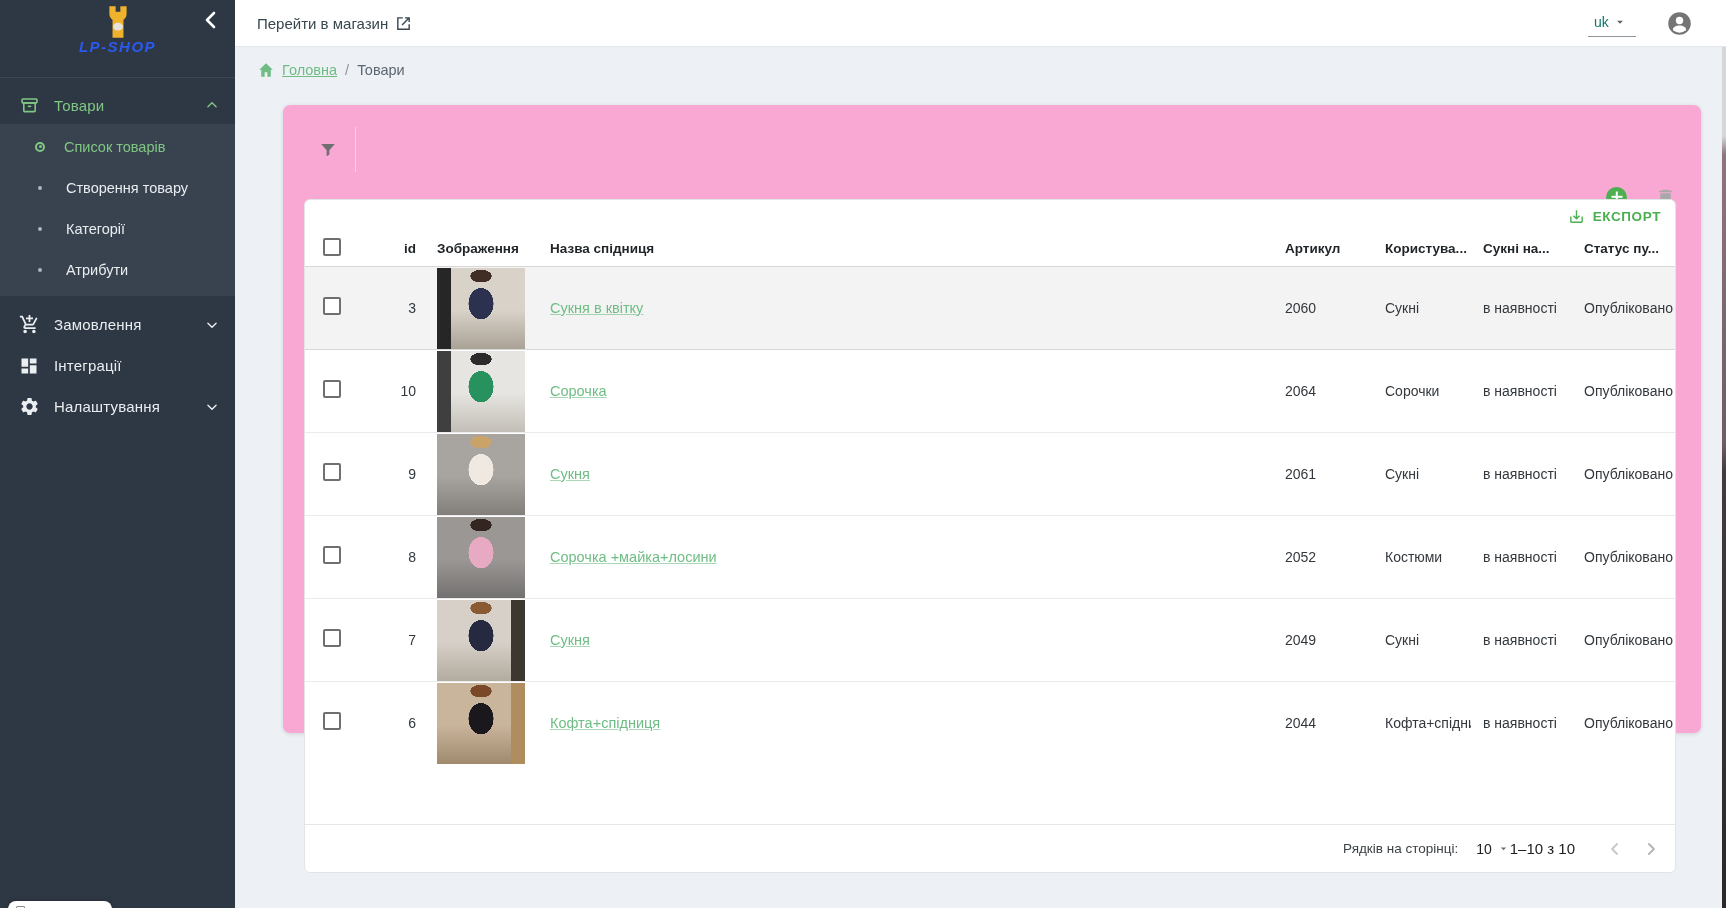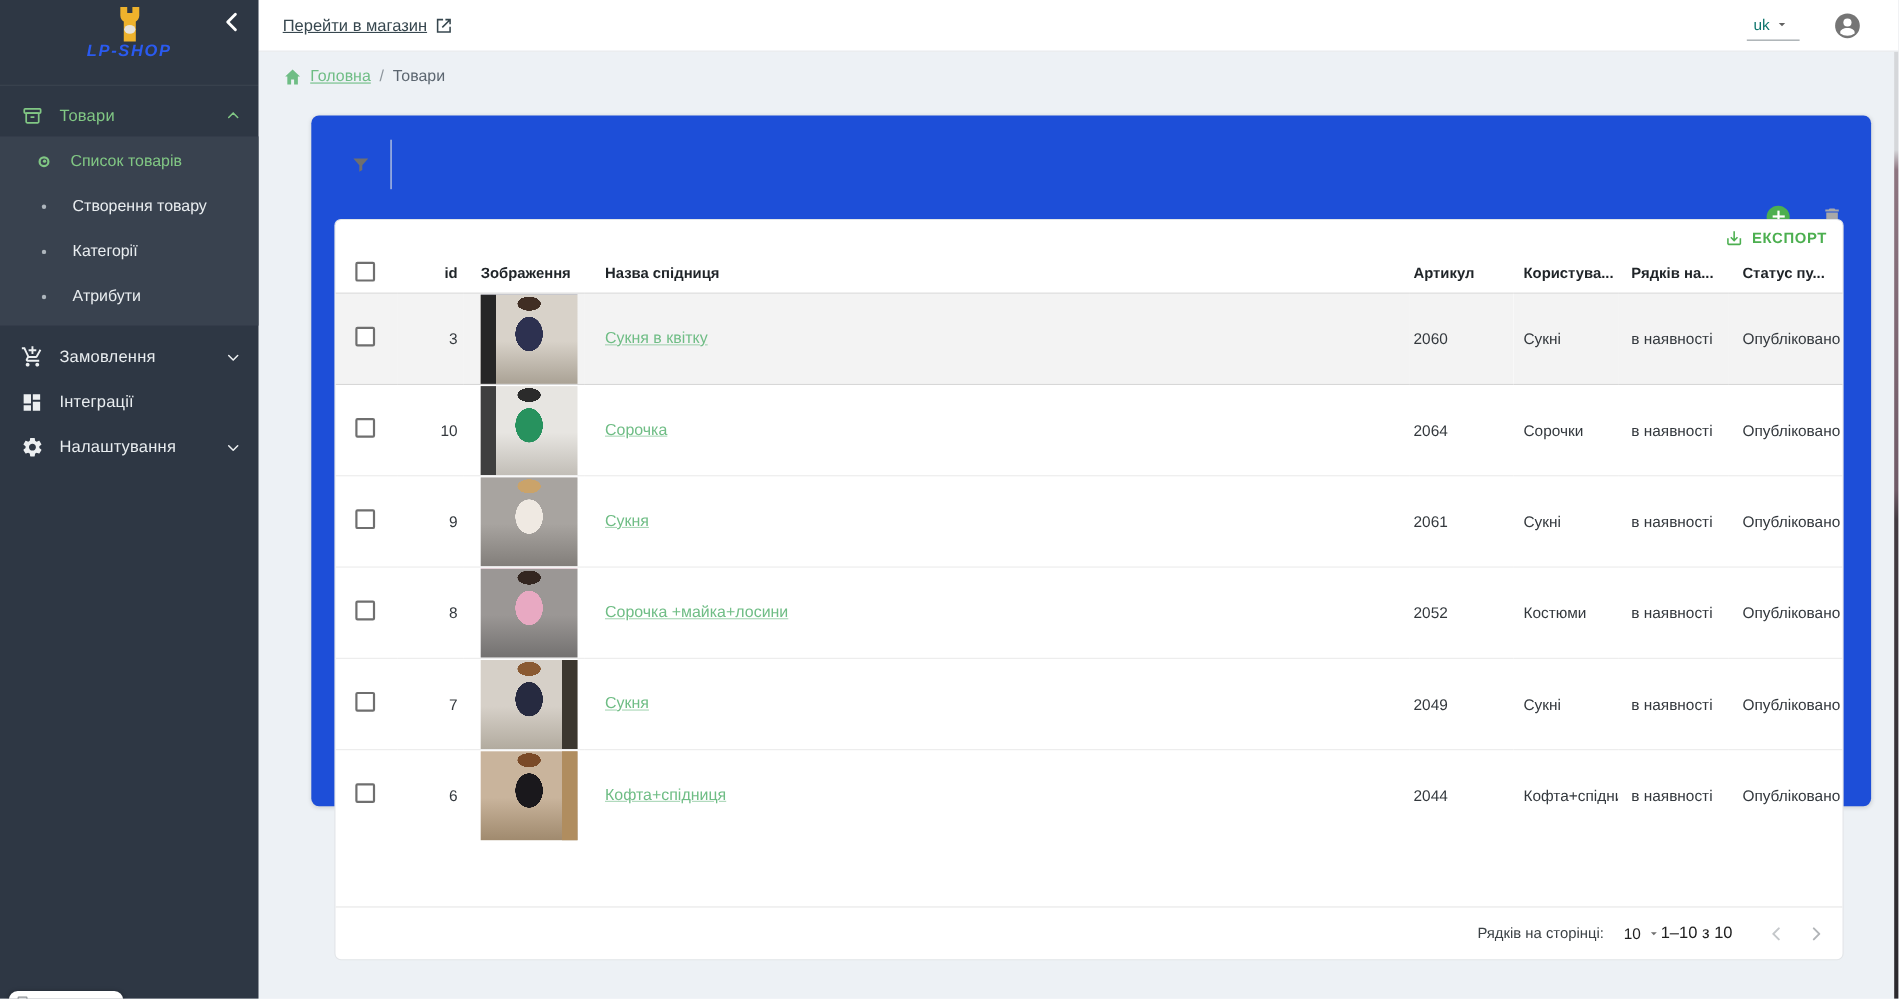--- a/index.html
+++ b/index.html
@@ -23,35 +23,35 @@
   .bullet { width:4px; height:4px; border-radius:50%; background:#aeb6bd; margin:0 24px 0 2px; flex:none; }
   .bullet.b-active { width:10px; height:10px; border:2px solid var(--sidebar-green,#81c784); background:transparent; position:relative; margin:0 19px 0 -1px; }
   .bullet.b-active::after { content:''; position:absolute; inset:1.5px; border-radius:50%; background:var(--sidebar-green,#81c784); }
   .sublabel { font-size:14.5px; color:#e9edf0; }
   .sublabel.active { color:var(--sidebar-green,#81c784); }
   .lower-groups { margin-top:8px; }
   .lower-groups .group-row { height:41px; }
 
   
   .topbar { position:absolute; left:235px; top:0; width:1491px; height:47px; background:#fff; border-bottom:1px solid #e4e7ea; display:flex; align-items:center; z-index:4; }
-  .store-link { display:flex; align-items:center; gap:7px; margin-left:22px; color:#37474f; font-size:15px; text-decoration:underline; cursor:pointer; }
+  .store-link { display:flex; align-items:center; gap:7px; margin-left:22px; color:#37474f; font-size:15px; cursor:pointer; }
   .topbar-right { margin-left:auto; display:flex; align-items:center; margin-right:32px; }
   .lang-select { display:flex; align-items:center; gap:4px; padding:4px 2px 6px 6px; border-bottom:1px solid #8f979c; min-width:48px; cursor:pointer; }
   .lang-select span { font-size:14px; color:#0f766e; }
   .account-btn { background:none; border:none; margin-left:30px; cursor:pointer; width:28px; height:28px; }
 
   
   .breadcrumb { position:absolute; left:235px; top:47px; width:1491px; height:46px; display:flex; align-items:center; padding-left:22px; gap:8px; }
   .crumb-home { display:flex; align-items:center; gap:7px; cursor:pointer; }
   .crumb-link { color:var(--link-green,#6fbd85); font-size:14.5px; text-decoration:underline; cursor:pointer; }
   .crumb-sep { color:#8d959c; font-size:14.5px; }
   .crumb-current { color:#5c6670; font-size:14.5px; }
 
   
-  .paper { position:absolute; left:283px; top:105px; width:1418px; height:628px; background:#1d4ed8; border-radius:7px; box-shadow:0 1px 4px rgba(0,0,0,.13); }
+  .paper { position:absolute; left:283px; top:105px; width:1418px; height:628px; background:#f9a8d4; border-radius:7px; box-shadow:0 1px 4px rgba(0,0,0,.13); }
   .filterbar { position:absolute; left:0; top:0; height:66px; width:100%; }
   .funnel-btn { position:absolute; left:28px; top:28px; width:34px; height:34px; background:none; border:none; cursor:pointer; }
   .filter-divider { position:absolute; left:72px; top:22px; width:1px; height:45px; background:#dcdfe2; }
   .actions-row { position:absolute; top:80px; right:24px; display:flex; align-items:center; gap:26px; }
   .add-btn { width:21px; height:21px; border-radius:50%; background:var(--accent-green,#4caf50); border:none; position:relative; cursor:pointer; }
   .add-btn::before, .add-btn::after { content:''; position:absolute; background:#fff; left:50%; top:50%; }
   .add-btn::before { width:11px; height:2.4px; transform:translate(-50%,-50%); }
   .add-btn::after { width:2.4px; height:11px; transform:translate(-50%,-50%); }
   .trash-btn { width:24px; height:24px; background:none; border:none; cursor:pointer; }
 
@@ -261,21 +261,21 @@
             <col class="c8">
         </colgroup>
         <thead>
           <tr>
             <th class="th-check"><span class="checkbox"></span></th>
             <th class="th-id">id</th>
             <th class="th-img">Зображення</th>
             <th class="th-name">Назва спідниця</th>
             <th class="th-sku">Артикул</th>
             <th class="th-cat">Користува...</th>
-            <th class="th-stock">Рядків на...</th>
+            <th class="th-stock">Сукні на...</th>
             <th class="th-pub">Статус пу...</th>
           </tr>
         </thead>
         <tbody>
             <tr class="hl">
               <td class="td-check"><span class="checkbox"></span></td>
               <td class="td-id">3</td>
               <td class="td-img">
                 <div class="thumb" style="background: radial-gradient(15px 9px at 50% 10%, rgb(64, 46, 36) 70%, rgba(0, 0, 0, 0) 71%), radial-gradient(20px 25px at 50% 44%, rgb(45, 49, 80) 62%, rgba(0, 0, 0, 0) 63%), linear-gradient(rgb(45, 49, 80) 0%, rgb(45, 49, 80) 0%, rgba(0, 0, 0, 0) 0%), linear-gradient(90deg, rgb(38, 38, 38) 0px, rgb(38, 38, 38) 16%, rgba(0, 0, 0, 0) 16%), linear-gradient(rgb(216, 210, 201) 0%, rgb(216, 210, 201) 52%, rgb(170, 162, 149) 100%);"></div>
               </td>

